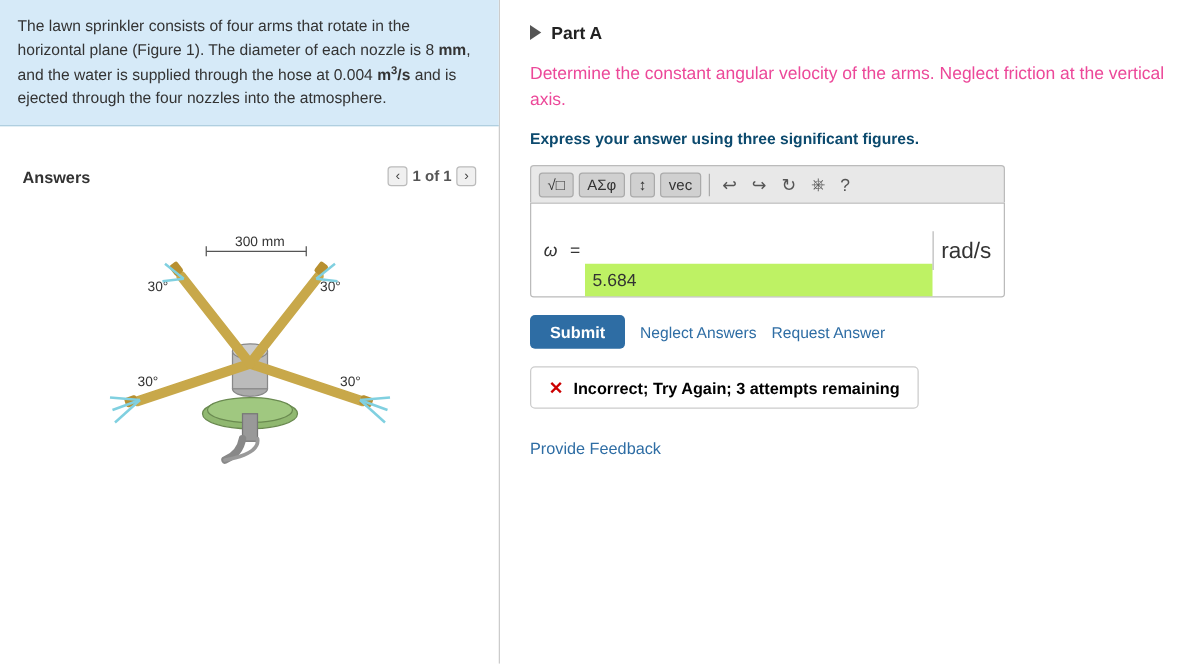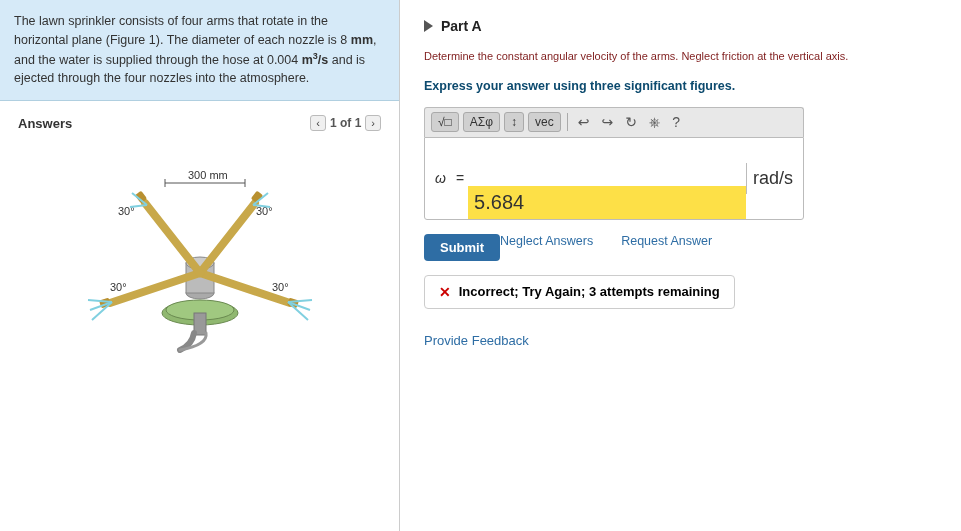--- a/index.html
+++ b/index.html
@@ -18,20 +18,21 @@
       min-height: 531px;
     }
     
     .left-panel {
       width: 400px;
       min-height: 531px;
       border-right: 1px solid #ccc;
       padding: 0;
       display: flex;
       flex-direction: column;
+      gap: 18px;
     }
     .problem-text {
       background: #d6eaf8;
       padding: 12px 14px;
       font-size: 12.5px;
       line-height: 1.5;
       border-bottom: 1px solid #b0cfe0;
     }
     .problem-text sup {
       font-size: 9px;
@@ -94,22 +95,22 @@
       color: #222;
     }
     .part-header .triangle {
       width: 0; height: 0;
       border-top: 6px solid transparent;
       border-bottom: 6px solid transparent;
       border-left: 9px solid #555;
       display: inline-block;
     }
     .question-text {
-      font-size: 11px;
-      color: #7f1d1d;
+      font-size: 14px;
+      color: #ec4899;
       line-height: 1.5;
     }
     .answer-instruction {
       font-size: 12.5px;
       font-weight: bold;
       color: #0c4a6e;
     }
     
     .math-toolbar {
       display: flex;
@@ -166,36 +167,37 @@
     }
     .equals-sign {
       padding: 5px 4px;
       font-size: 14px;
       color: #333;
     }
     .answer-input-inside {
       flex: 1;
       border: none;
       padding: 5px 6px;
-      font-size: 20px;
+      font-size: 14px;
       color: #333;
       outline: none;
-      background: #fde047;
+      background: #bef264;
       margin-top: 48px;
     }
     .unit-inside {
       padding: 5px 10px 5px 6px;
       font-size: 18px;
       color: #333;
       border-left: 1px solid #bbb;
     }
     
     .action-row {
       display: flex;
-      gap: 0;
+      align-items: center;
+      gap: 12px;
     }
     .submit-btn {
       background: #2e6da4;
       color: #fff;
       border: none;
       border-radius: 4px;
       padding: 6px 16px;
       font-size: 13px;
       font-weight: bold;
       cursor: pointer;
@@ -204,21 +206,20 @@
       color: #2e6da4;
       font-size: 12.5px;
       cursor: pointer;
       text-decoration: none;
     }
     .request-answer-link {
       color: #2e6da4;
       font-size: 12.5px;
       cursor: pointer;
       text-decoration: none;
-      margin-left: 28px;
     }
     
     .incorrect-box {
       display: flex;
       align-items: center;
       gap: 8px;
       border: 1px solid #ccc;
       border-radius: 4px;
       padding: 8px 14px;
       background: #fff;

